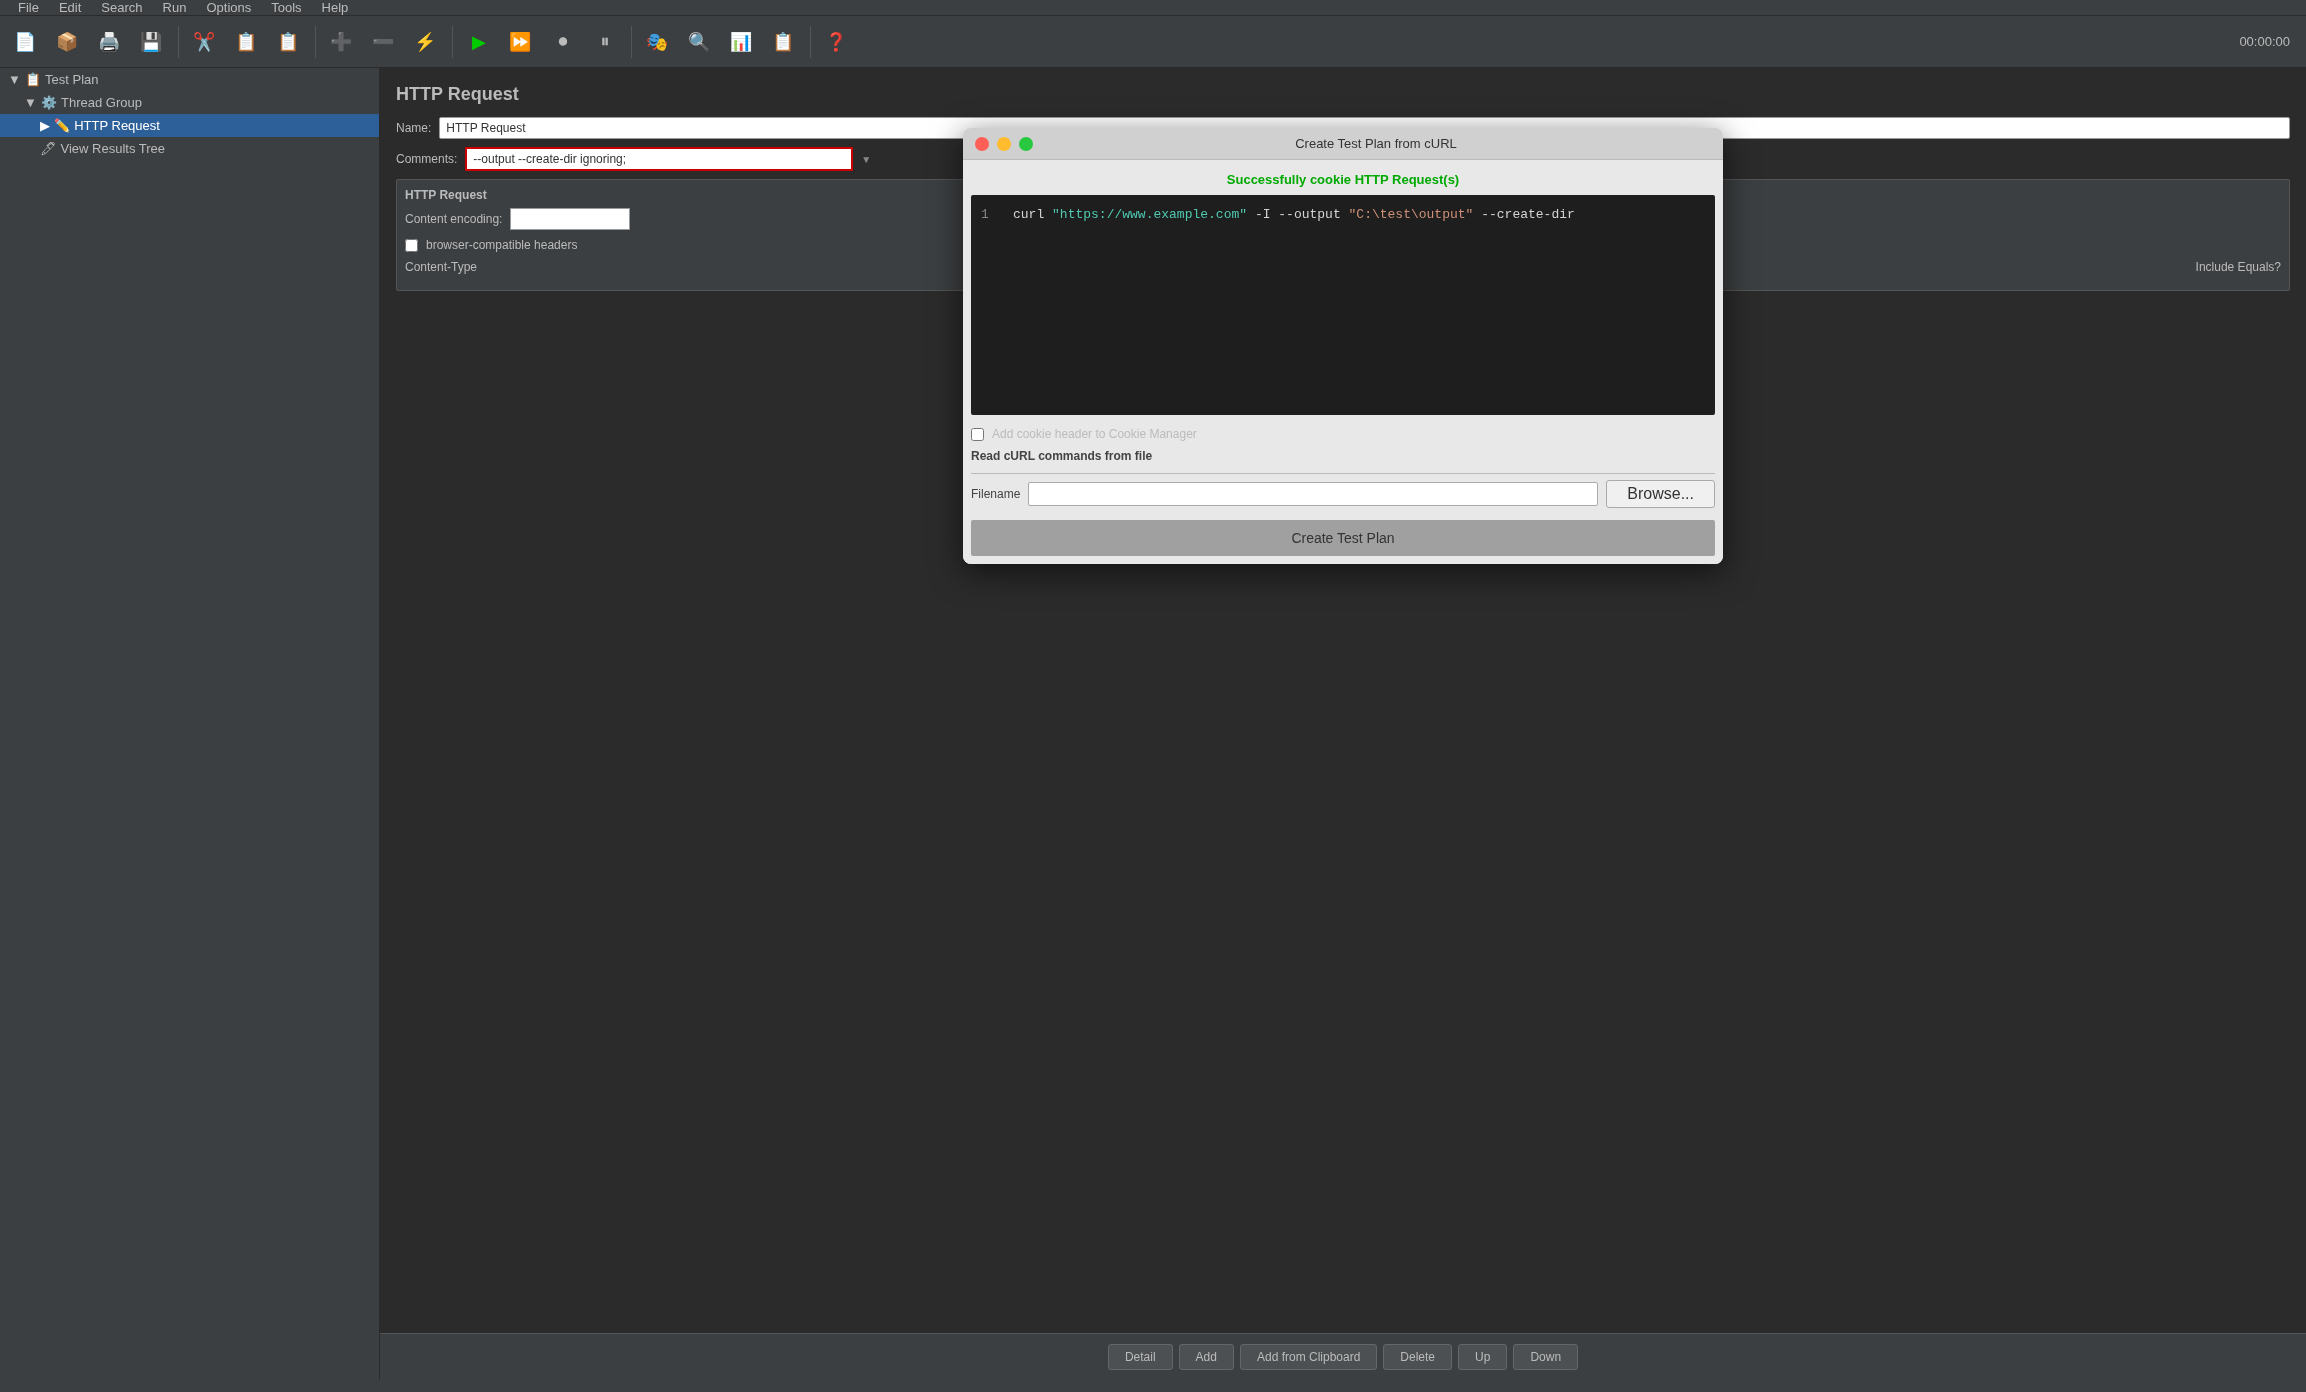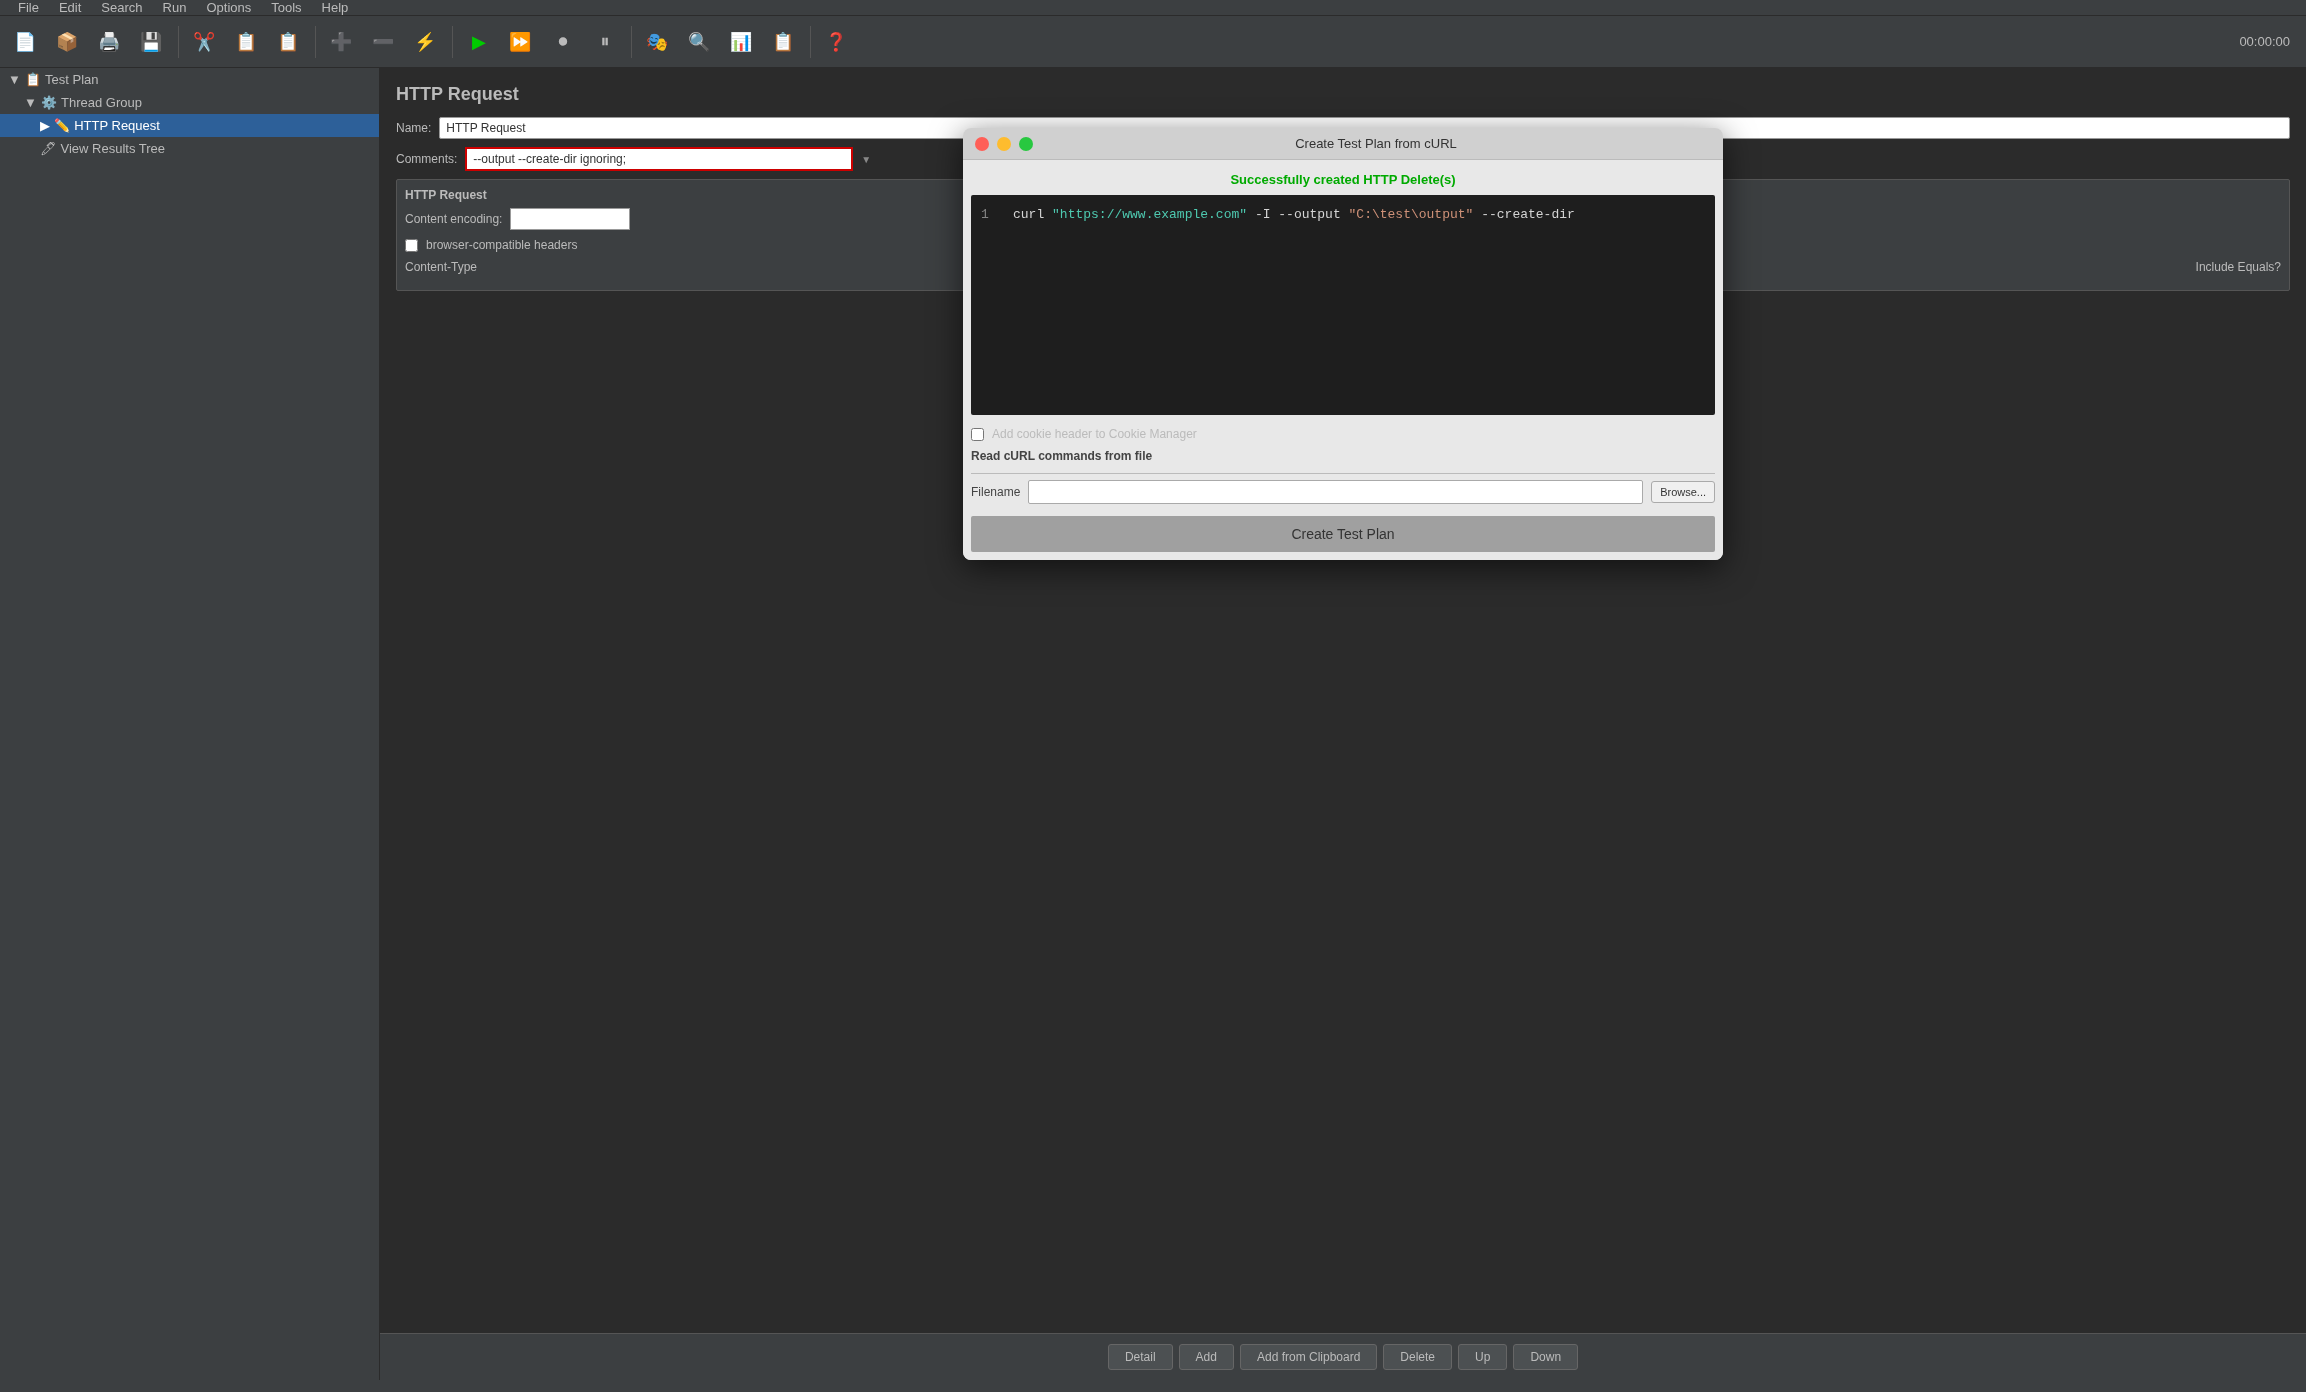--- a/index.html
+++ b/index.html
@@ -280,26 +280,26 @@
     .filename-label { font-size: 12px; color: #444; }
     .filename-input {
       flex: 1;
       padding: 4px 6px;
       border: 1px solid #aaa;
       border-radius: 2px;
       background: white;
       font-size: 12px;
     }
     .browse-btn {
-      padding: 4px 8px;
+      padding: 4px 20px;
       background: #f0f0f0;
       border: 1px solid #aaa;
       border-radius: 3px;
       cursor: pointer;
-      font-size: 11px;
+      font-size: 16px;
       color: #333;
     }
     .create-plan-btn {
       width: 100%;
       padding: 10px;
       background: #a0a0a0;
       border: none;
       color: #333;
       font-size: 14px;
       cursor: pointer;
@@ -461,21 +461,21 @@
 
         <div class="dialog-titlebar">
           <button class="dialog-close-btn btn-close"></button>
           <button class="dialog-close-btn btn-min"></button>
           <button class="dialog-close-btn btn-max"></button>
           <span class="dialog-title">Create Test Plan from cURL</span>
         </div>
 
         <div class="dialog-body">
           
-          <div class="success-msg">Successfully created HTTP Delete(s)</div>
+          <div class="success-msg">Successfully cookie HTTP Request(s)</div>
 
           
           <div class="code-editor">
             <div class="code-line">
               <span class="line-number">1</span>
               <span>
                 <span class="code-keyword">curl</span>
                 <span> </span>
                 <span class="code-url">"https://www.example.com"</span>
                 <span> </span>

